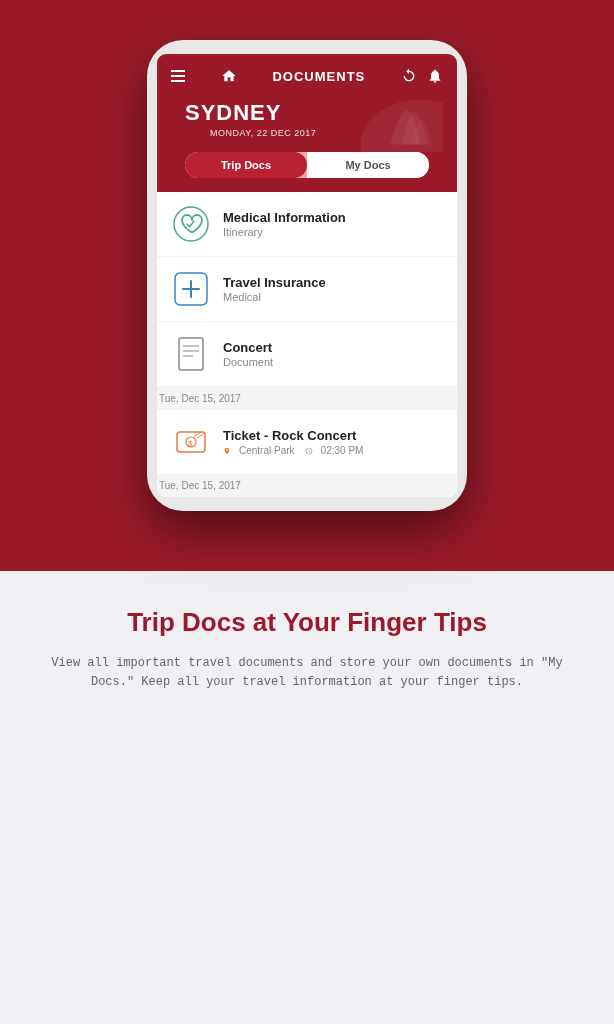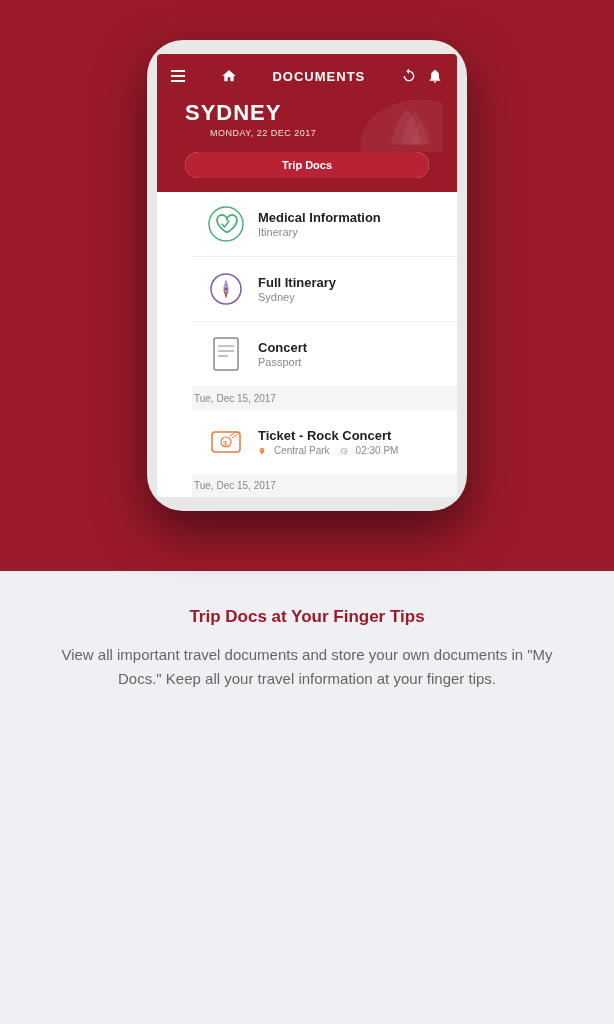--- a/index.html
+++ b/index.html
@@ -27,21 +27,21 @@
       width: 320px;
       background: #e8e8e8;
       border-radius: 36px;
       padding: 14px 10px;
       box-shadow: 0 20px 50px rgba(0,0,0,0.5);
       position: relative;
     }
 
     .phone-inner {
       background: #fff;
-      border-radius: 4px;
+      border-radius: 9px;
       overflow: hidden;
     }
 
     
     .app-header {
       background: #9b1a2a;
       padding: 10px 14px 0;
     }
 
     .app-nav {
@@ -135,21 +135,20 @@
 
     .tab-btn.inactive {
       background: white;
       color: #555;
     }
 
     
     .doc-list {
       background: #fff;
       padding: 0;
-      margin-left: 35px;
     }
 
     .doc-item {
       display: flex;
       align-items: center;
       padding: 12px 14px;
       border-bottom: 1px solid #f0f0f0;
       cursor: pointer;
     }
 
@@ -213,29 +212,30 @@
     
     .bottom-section {
       background: #f0f0f4;
       padding: 36px 40px;
       text-align: center;
       flex: 1;
     }
 
     .marketing-title {
       color: #9b1a2a;
-      font-size: 17px;
+      font-size: 26px;
       font-weight: 800;
       margin-bottom: 16px;
     }
 
     .marketing-text {
       color: #666;
-      font-size: 15px;
+      font-size: 12px;
       line-height: 1.6;
+      font-family: Liberation Mono, monospace;
     }
 
     
     svg { display: block; }
 
     
     .hamburger-lines {
       display: flex;
       flex-direction: column;
       gap: 3px;
@@ -294,68 +294,68 @@
             <path d="M75 70 Q82 35 90 28 Q98 20 110 70Z" fill="rgba(255,255,255,0.15)"></path>
             <path d="M88 70 Q94 42 100 38 Q106 32 115 70Z" fill="rgba(255,255,255,0.12)"></path>
           </svg>
           <div class="hero-city">SYDNEY</div>
           <div class="hero-date">MONDAY, 22 DEC 2017</div>
         </div>
 
         <div class="tab-switcher">
           <div class="tab-row">
             <button class="tab-btn active">Trip Docs</button>
+            <button class="tab-btn inactive">My Docs</button>
           </div>
         </div>
       </div>
 
       <div class="doc-list">
 
         <div class="doc-item">
           <div class="doc-icon-wrap">
             <svg width="36" height="36" viewBox="0 0 36 36">
               <circle cx="18" cy="18" r="17" fill="none" stroke="#4caf7a" stroke-width="1.5"></circle>
               <path d="M18 26s-9-5.5-9-12a5 5 0 0110 0 5 5 0 0110 0c0 6.5-9 12-9 12z" fill="none" stroke="#4caf7a" stroke-width="1.8" stroke-linejoin="round"></path>
               <polyline points="14,18 16.5,21 21,15" fill="none" stroke="#4caf7a" stroke-width="1.5" stroke-linecap="round" stroke-linejoin="round"></polyline>
             </svg>
           </div>
           <div class="doc-info">
             <div class="doc-title">Medical Information</div>
             <div class="doc-subtitle">Itinerary</div>
           </div>
         </div>
 
-
         <div class="doc-item">
           <div class="doc-icon-wrap">
             <svg width="36" height="36" viewBox="0 0 36 36">
-              <circle cx="18" cy="18" r="15" fill="none" stroke="#7b5ea7" stroke-width="1.5"></circle>
-              <circle cx="18" cy="18" r="2" fill="#7b5ea7"></circle>
-              <polygon points="18,8 21,18 18,15 15,18" fill="#7b5ea7" opacity="0.7"></polygon>
-              <polygon points="18,28 15,18 18,21 21,18" fill="#9b1a2a" opacity="0.7"></polygon>
+              <rect x="2" y="2" width="32" height="32" rx="5" fill="none" stroke="#3b82c4" stroke-width="1.5"></rect>
+              <line x1="18" y1="10" x2="18" y2="26" stroke="#3b82c4" stroke-width="2" stroke-linecap="round"></line>
+              <line x1="10" y1="18" x2="26" y2="18" stroke="#3b82c4" stroke-width="2" stroke-linecap="round"></line>
             </svg>
           </div>
           <div class="doc-info">
-            <div class="doc-title">Full Itinerary</div>
-            <div class="doc-subtitle">Sydney</div>
-          </div>
-        </div>
+            <div class="doc-title">Travel Insurance</div>
+            <div class="doc-subtitle">Medical</div>
+          </div>
+        </div>
+
 
         <div class="doc-item">
           <div class="doc-icon-wrap">
             <svg width="36" height="36" viewBox="0 0 36 36">
               <rect x="6" y="2" width="24" height="32" rx="2" fill="none" stroke="#888" stroke-width="1.5"></rect>
               <line x1="10" y1="10" x2="26" y2="10" stroke="#888" stroke-width="1.2"></line>
               <line x1="10" y1="15" x2="26" y2="15" stroke="#888" stroke-width="1.2"></line>
               <line x1="10" y1="20" x2="20" y2="20" stroke="#888" stroke-width="1.2"></line>
             </svg>
           </div>
           <div class="doc-info">
             <div class="doc-title">Concert</div>
-            <div class="doc-subtitle">Passport</div>
+            <div class="doc-subtitle">Document</div>
           </div>
         </div>
 
         <div class="section-label">Tue, Dec 15, 2017</div>
 
         <div class="ticket-item">
           <div class="doc-icon-wrap">
             <svg width="36" height="36" viewBox="0 0 36 36">
               <rect x="4" y="8" width="28" height="20" rx="3" fill="none" stroke="#e87b3a" stroke-width="1.5"></rect>
               <circle cx="18" cy="18" r="5" fill="none" stroke="#e87b3a" stroke-width="1.2"></circle>

